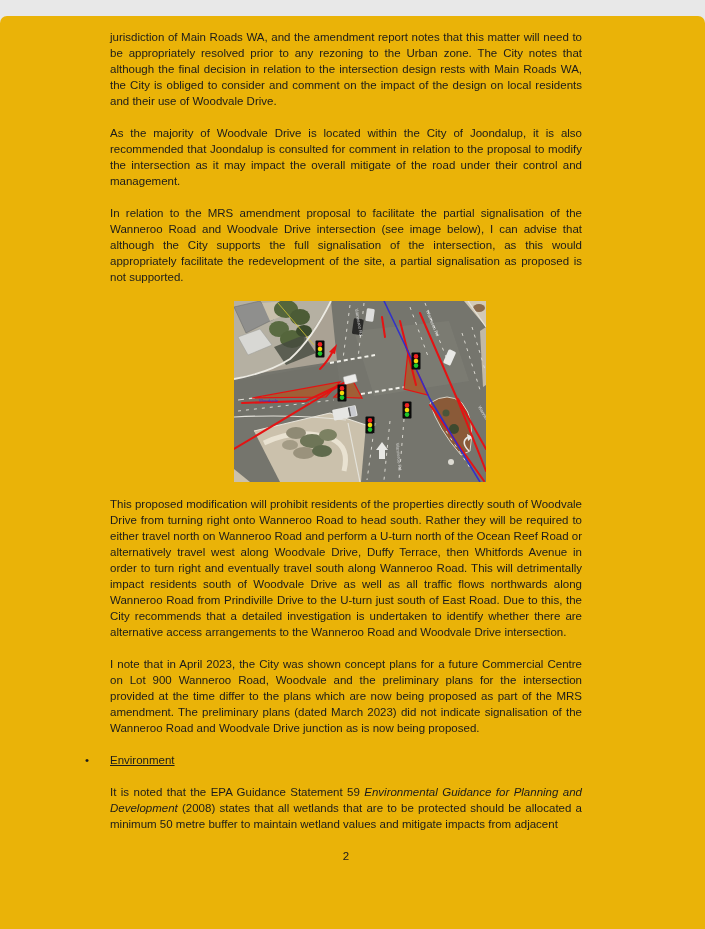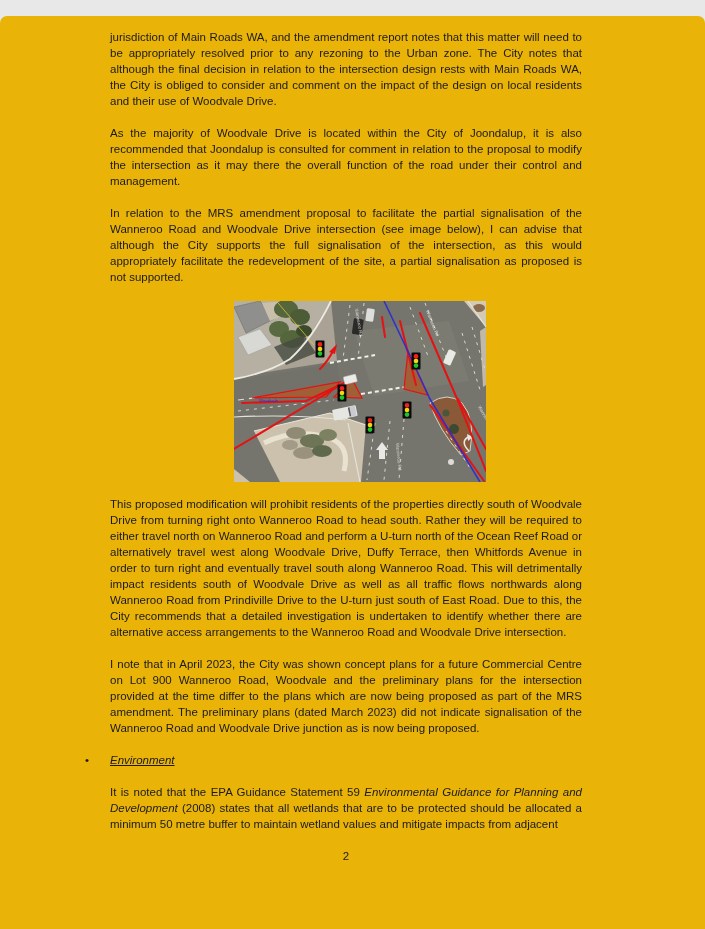--- a/index.html
+++ b/index.html
@@ -15,32 +15,32 @@
     box-sizing:border-box;
     padding:13px 123px 0 110px;
     overflow:hidden;
     border-radius:7px;
   }
   p.body-para{margin:0 0 16px;text-align:justify;}
   .map-figure{margin:9px 0 14px 124px;width:252px;height:181px;padding:0;}
   .map-figure svg{display:block;}
   .bullet-item{position:relative;margin:0 0 16px;}
   .bullet-marker{position:absolute;left:-25px;top:0;}
-  .bullet-heading{font-style:italic;text-decoration:underline;}
+  .bullet-heading{text-decoration:underline;}
   .italic-run{font-style:italic;}
   .page-number{text-align:center;margin-top:2px;}
 </style>
 </head>
 <body>
 
 <div class="page">
 
   <p class="body-para">jurisdiction of Main Roads WA, and the amendment report notes that this matter will need to be appropriately resolved prior to any rezoning to the Urban zone.  The City notes that although the final decision in relation to the intersection design rests with Main Roads WA, the City is obliged to consider and comment on the impact of the design on local residents and their use of Woodvale Drive.</p>
 
-  <p class="body-para">As the majority of Woodvale Drive is located within the City of Joondalup, it is also recommended that Joondalup is consulted for comment in relation to the proposal to modify the intersection as it may there the overall function of the road under their control and management.</p>
+  <p class="body-para">As the majority of Woodvale Drive is located within the City of Joondalup, it is also recommended that Joondalup is consulted for comment in relation to the proposal to modify the intersection as it may impact the overall mitigate of the road under their control and management.</p>
 
   <p class="body-para">In relation to the MRS amendment proposal to facilitate the partial signalisation of the Wanneroo Road and Woodvale Drive intersection (see image below), I can advise that although the City supports the full signalisation of the intersection, as this would appropriately facilitate the redevelopment of the site, a partial signalisation as proposed is not supported.</p>
 
   <figure class="map-figure">
     <svg width="252" height="181" viewBox="0 0 252 181" xmlns="http://www.w3.org/2000/svg">
 
       <g>
         <rect width="252" height="181" fill="#aaa294"></rect>
 
         <polygon points="97,0 234,0 252,26 252,181 0,181 0,76 103,60" fill="#75756d"></polygon>

